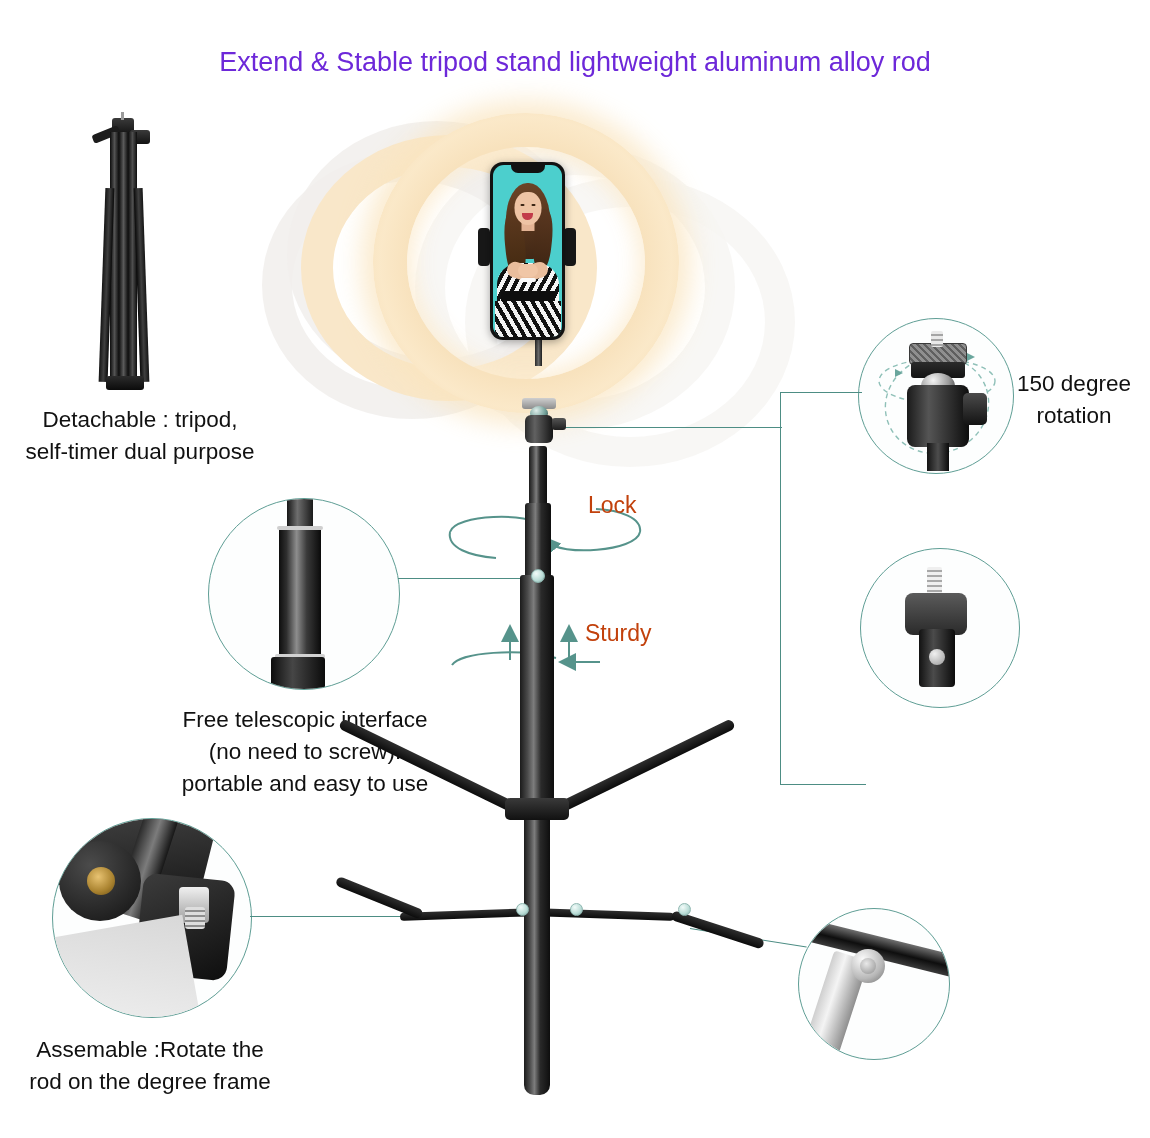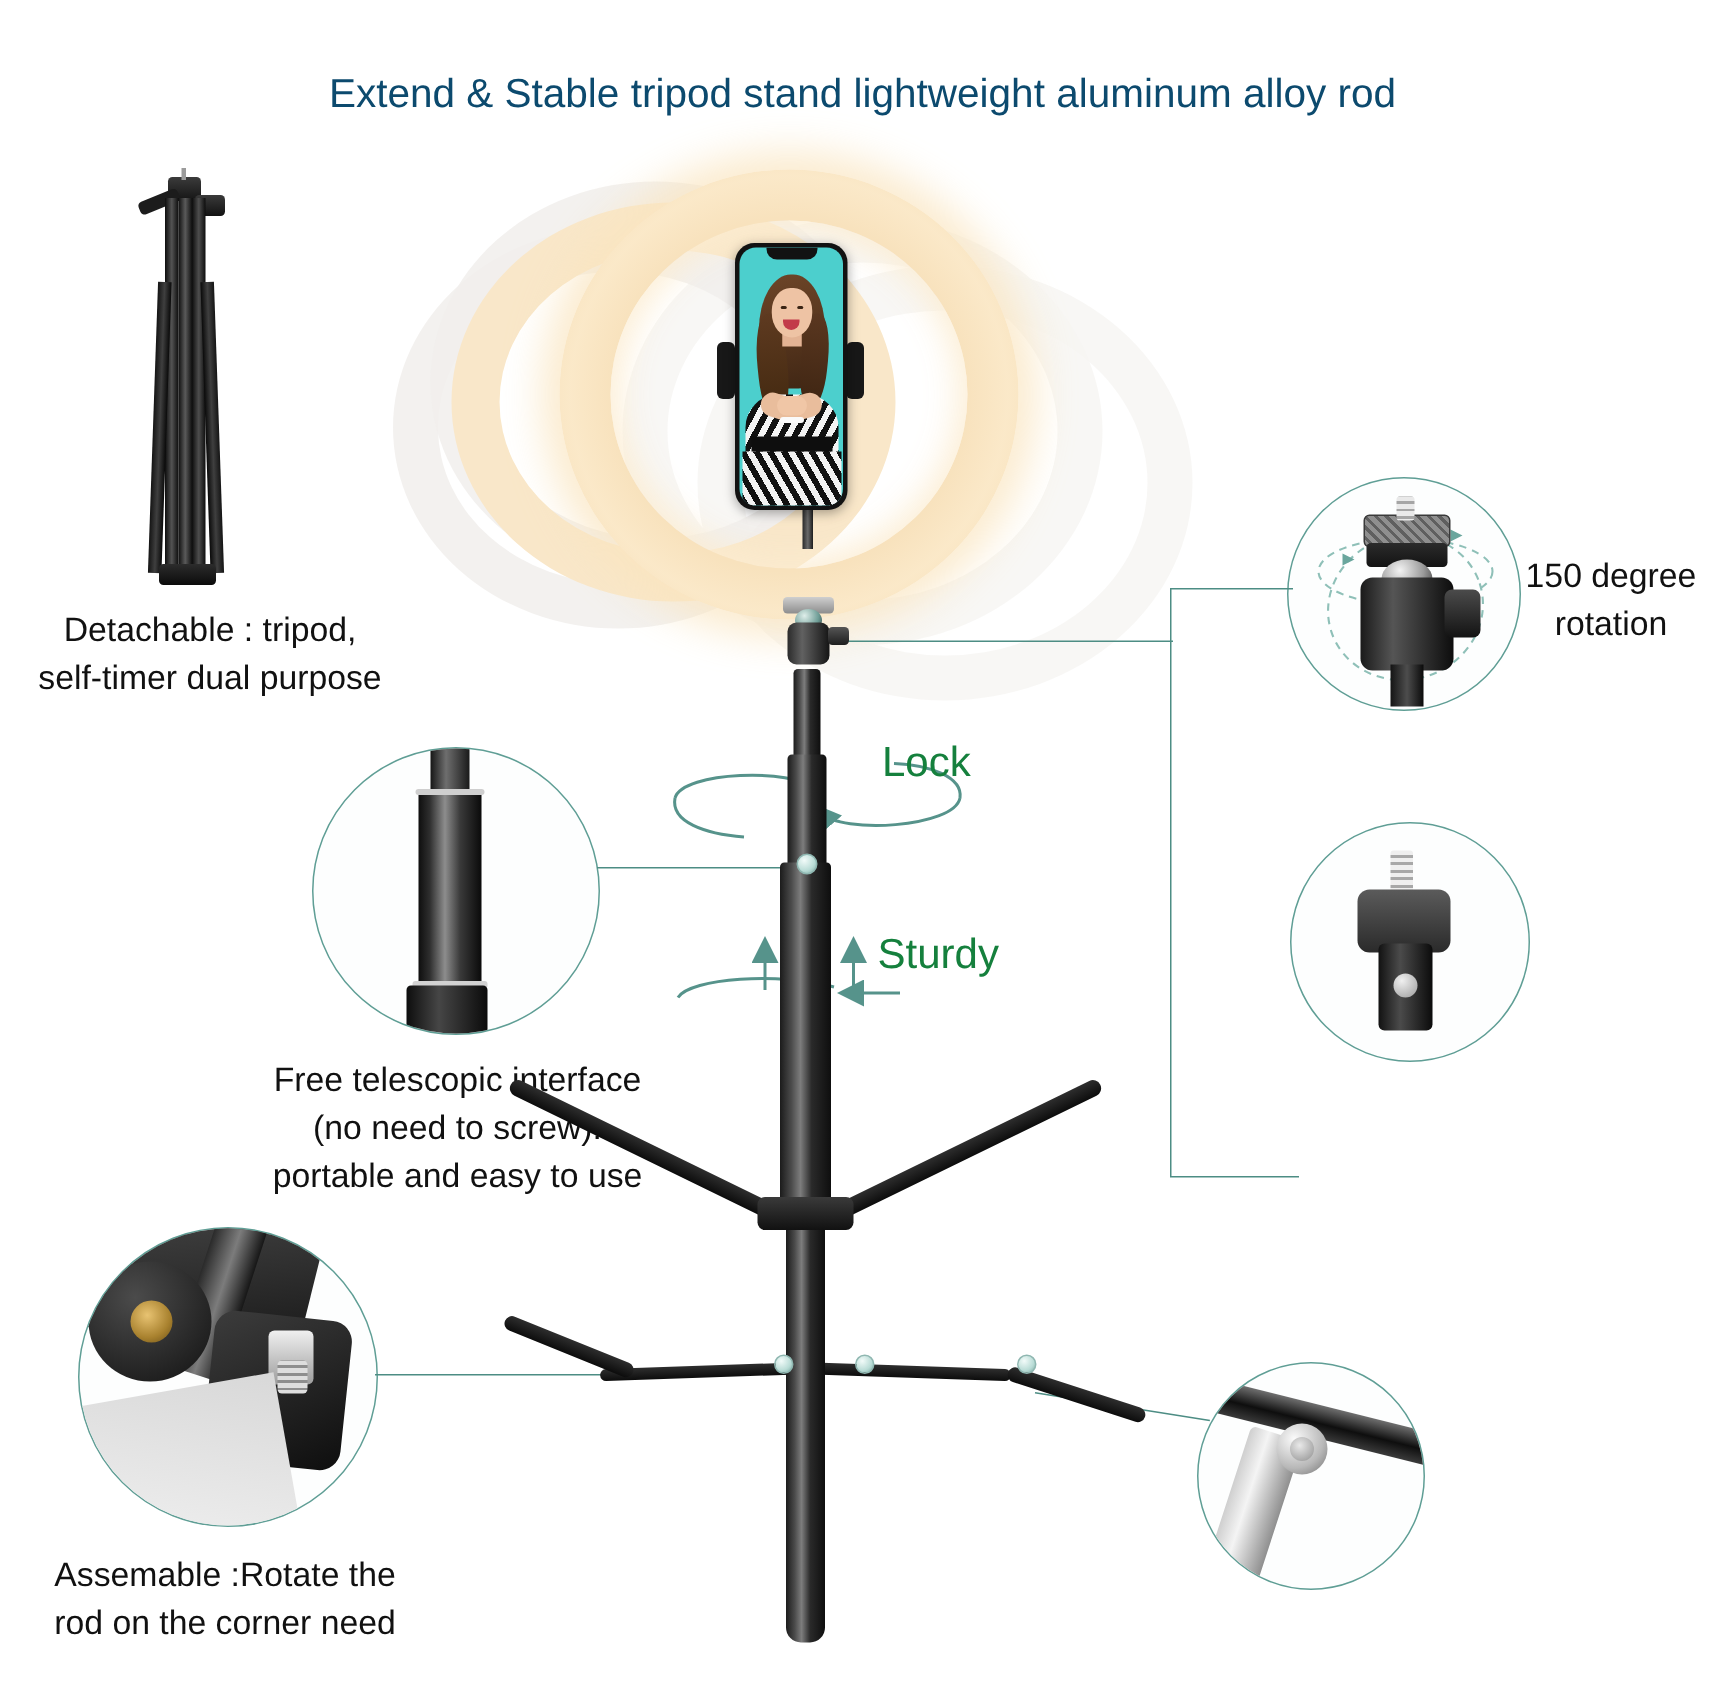--- a/index.html
+++ b/index.html
@@ -13,21 +13,21 @@
 
   
   .title {
     position:absolute; left:0; right:0; top:-1px; text-align:center;
     font-size:31px; letter-spacing:1px; font-weight:400;
     color:#86bdb4;
     font-family:"DejaVu Serif", serif;
   }
   .subtitle {
     position:absolute; left:0; right:0; top:47px; text-align:center;
-    font-size:27px; font-weight:400; color:#0c4a6e;
+    font-size:27px; font-weight:400; color:#6d28d9;
     font-family:"Liberation Sans", sans-serif;
   }
 
   
   .cap { position:absolute; font-size:22.5px; line-height:1.42; color:#111; text-align:center; white-space:pre-line; }
 
   
   .circle {
     position:absolute; border-radius:50%;
     border:1.6px solid #5f9e95;
@@ -181,21 +181,21 @@
     border:1px solid #8fb7b1; z-index:14;
   }
 
   
   .leg { position:absolute; background:linear-gradient(180deg,#2e2e2e,#0c0c0c); border-radius:4px; z-index:8; }
   .hub {
     position:absolute; left:505px; top:798px; width:64px; height:22px; border-radius:5px;
     background:linear-gradient(180deg,#3a3a3a,#111); z-index:11;
   }
 
-  .txt-lock, .txt-unlock { position:absolute; font-size:28px; color:#15803d; }
+  .txt-lock, .txt-unlock { position:absolute; font-size:23px; color:#c2410c; }
 
   .arrowlayer { position:absolute; inset:0; pointer-events:none; }
 </style>
 </head>
 <body>
 
 <div id="stage">
 
   <div class="subtitle">Extend &amp; Stable tripod stand lightweight aluminum alloy rod</div>
 
@@ -321,21 +321,21 @@
     <div style="position:absolute;left:78px;top:-20px;width:34px;height:120px;background:linear-gradient(90deg,#2a2a2a,#7c7c7c,#161616);transform:rotate(18deg);"></div>
     <div style="position:absolute;left:6px;top:22px;width:82px;height:80px;border-radius:50%;background:radial-gradient(circle at 38% 30%,#4b4b4b,#111);"></div>
     <div style="position:absolute;left:34px;top:48px;width:28px;height:28px;border-radius:50%;background:radial-gradient(circle at 40% 35%,#e8c372,#a9822f 60%,#6a4f16);"></div>
     <div style="position:absolute;left:86px;top:58px;width:92px;height:100px;background:linear-gradient(150deg,#3c3c3c,#0e0e0e);border-radius:14px;transform:rotate(6deg);"></div>
     <div style="position:absolute;left:126px;top:68px;width:30px;height:36px;background:linear-gradient(180deg,#f0f0f0,#9d9d9d);border-radius:4px;"></div>
     <div style="position:absolute;left:132px;top:88px;width:20px;height:22px;background:repeating-linear-gradient(180deg,#dedede 0 3px,#8e8e8e 3px 5px);border-radius:3px;"></div>
     <div style="position:absolute;left:-10px;top:108px;width:150px;height:110px;background:linear-gradient(20deg,#f3f3f3,#d8d8d8);transform:rotate(-10deg);"></div>
   </div>
   <div class="ln h" style="left:250px; top:916px; width:166px;"></div>
   <div class="cap" style="left:0px; top:1034px; width:300px;">Assemable :Rotate the
-rod on the corner need</div>
+rod on the degree frame</div>
 
   <div class="circle" style="left:858px; top:318px; width:156px; height:156px;">
     <svg width="156" height="156" style="position:absolute;left:0;top:0;">
       <ellipse cx="78" cy="62" rx="58" ry="22" fill="none" stroke="#8fc0b8" stroke-width="1.4" stroke-dasharray="5,4"></ellipse>
       <ellipse cx="78" cy="86" rx="52" ry="48" fill="none" stroke="#8fc0b8" stroke-width="1.4" stroke-dasharray="5,4" transform="rotate(-18 78 86)"></ellipse>
       <path d="M36,50 l8,4 l-8,4 z" fill="#6aa69d"></path>
       <path d="M116,38 l-8,-4 l0,8 z" fill="#6aa69d"></path>
     </svg>
     <div style="position:absolute;left:50px;top:24px;width:58px;height:22px;border-radius:4px;background:repeating-linear-gradient(45deg,#8f8f8f 0 3px,#5f5f5f 3px 5px);border:1px solid #3a3a3a;"></div>
     <div style="position:absolute;left:72px;top:12px;width:12px;height:16px;background:repeating-linear-gradient(180deg,#e9e9e9 0 3px,#a5a5a5 3px 5px);border-radius:2px;"></div>

